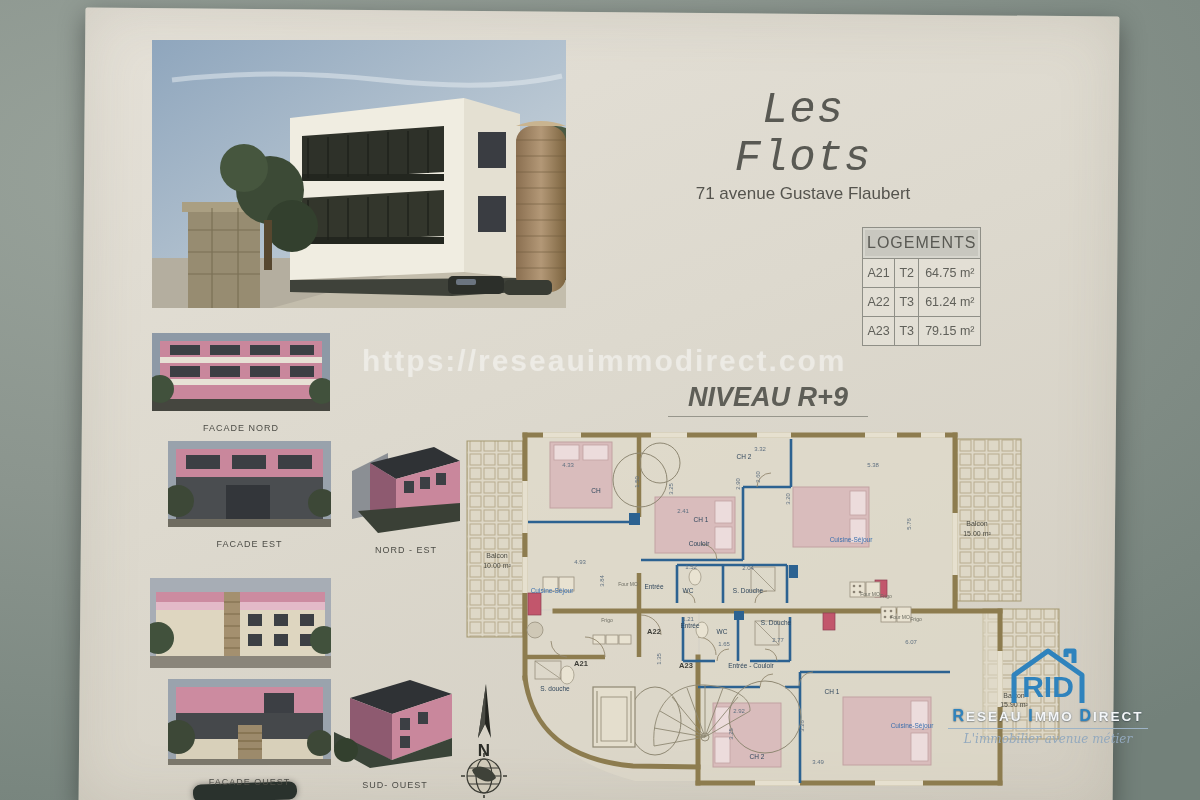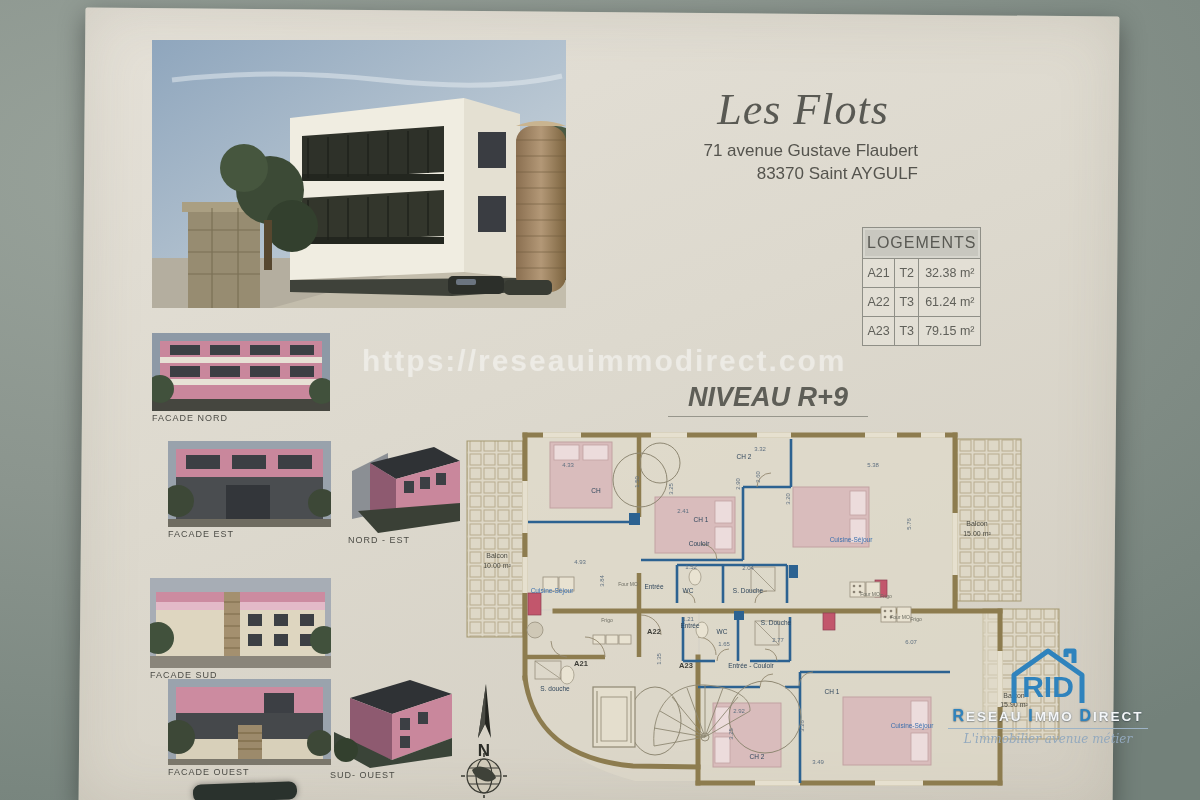--- a/index.html
+++ b/index.html
@@ -13,40 +13,40 @@
   .sheet{
     left:82px;top:12px;width:1034px;height:796px;
     background:linear-gradient(158deg,#e5e1d8 0%,#ddd9ce 45%,#d2cdc1 100%);
     box-shadow:0 8px 26px rgba(0,0,0,.38), inset 0 0 60px rgba(120,115,100,.18);
     transform:rotate(.5deg);
     border-radius:2px;
   }
   .dark-obj{left:193px;top:783px;width:104px;height:18px;background:#2a322d;border-radius:8px;transform:rotate(-2deg);box-shadow:0 0 6px rgba(0,0,0,.4);}
   
   .titleblock{left:688px;top:86px;width:230px;text-align:center;color:#595953;}
-  .ttl{font-family:Liberation Serif, serif;font-style:italic;font-size:44px;line-height:1.1;letter-spacing:1px;}
-  .addr{font-size:17px;color:#55544e;margin-top:6px;line-height:1.35;text-align:right;}
+  .ttl{font-family:Liberation Mono, monospace;font-style:italic;font-size:44px;line-height:1.1;letter-spacing:1px;}
+  .addr{font-size:17px;color:#55544e;margin-top:0;line-height:1.35;}
   
   table.logements{left:862px;top:227px;width:114px;border-collapse:collapse;position:absolute;
      font-size:12.5px;color:#60605a;background:rgba(236,233,225,.45);}
   table.logements th{
      border:1px solid #8f8f87;background:#c8c7bf;color:#595953;
      font-size:16px;font-weight:normal;letter-spacing:1px;padding:6px 4px;box-shadow:inset 0 0 0 2px #d6d5cd;}
   table.logements td{border:1px solid #8f8f87;text-align:center;padding:7px 3px;}
   
   .watermark{left:362px;top:344px;width:490px;font-size:30px;font-weight:bold;letter-spacing:2px;
      color:rgba(255,255,255,.42);z-index:30;text-shadow:0 0 2px rgba(255,255,255,.12);}
   
   .level{left:658px;top:382px;width:220px;text-align:center;font-size:27px;font-weight:bold;font-style:italic;
      color:#5e5e57;}
   .level:after{content:"";display:block;margin:3px auto 0;width:200px;border-bottom:1px solid #97968c;}
   
   .fac{position:absolute;}
   .fac svg{display:block;}
-  .flabel{text-align:left;font-size:9px;letter-spacing:1px;color:#4c4c46;margin-top:2px;}
+  .flabel{text-align:center;font-size:9px;letter-spacing:1px;color:#4c4c46;margin-top:12px;}
   
   .plan{left:455px;top:425px;width:620px;height:372px;z-index:5;}
   .plan svg.walls{position:absolute;left:0;top:0;}
   #plan-labels{position:absolute;left:0;top:0;width:100%;height:100%;}
   .pl{position:absolute;transform:translate(-50%,-50%);white-space:nowrap;line-height:1;}
   .pl.rot{transform:translate(-50%,-50%) rotate(-90deg);}
   .dim{font-size:6px;color:#5f7080;}
   .rm{font-size:6.5px;color:#31475c;}
   .cs{font-size:6.5px;color:#3a6fae;}
   .apt{font-size:7.5px;font-weight:bold;color:#3c3c37;}
@@ -125,35 +125,34 @@
     <rect x="296" y="236" width="56" height="18" rx="5" fill="#2c2f2a"></rect>
     <rect x="352" y="240" width="48" height="15" rx="5" fill="#383b33"></rect>
     <rect x="304" y="239" width="20" height="6" rx="2" fill="#6b7480"></rect>
   </svg>
 </div>
 
 <div class="abs titleblock">
   <div class="ttl">Les Flots</div>
   <div class="addr">
     <div>71 avenue Gustave Flaubert</div>
-    <div>83370 Saint AYGULF</div>
   </div>
 </div>
 
 <table class="logements">
   <thead>
     <tr>
         <th colspan="3">LOGEMENTS</th>
       </tr>
   </thead>
   <tbody>
     <tr>
       <td>A21</td>
       <td>T2</td>
-      <td>32.38 m²</td>
+      <td>64.75 m²</td>
     </tr>
     <tr>
       <td>A22</td>
       <td>T3</td>
       <td>61.24 m²</td>
     </tr>
     <tr>
       <td>A23</td>
       <td>T3</td>
       <td>79.15 m²</td>

